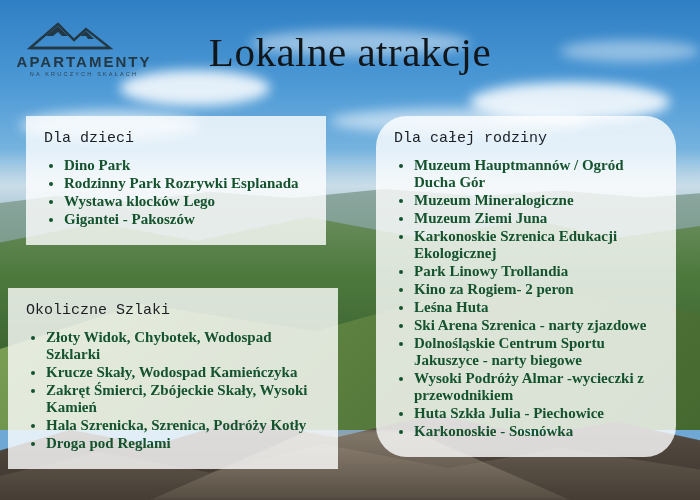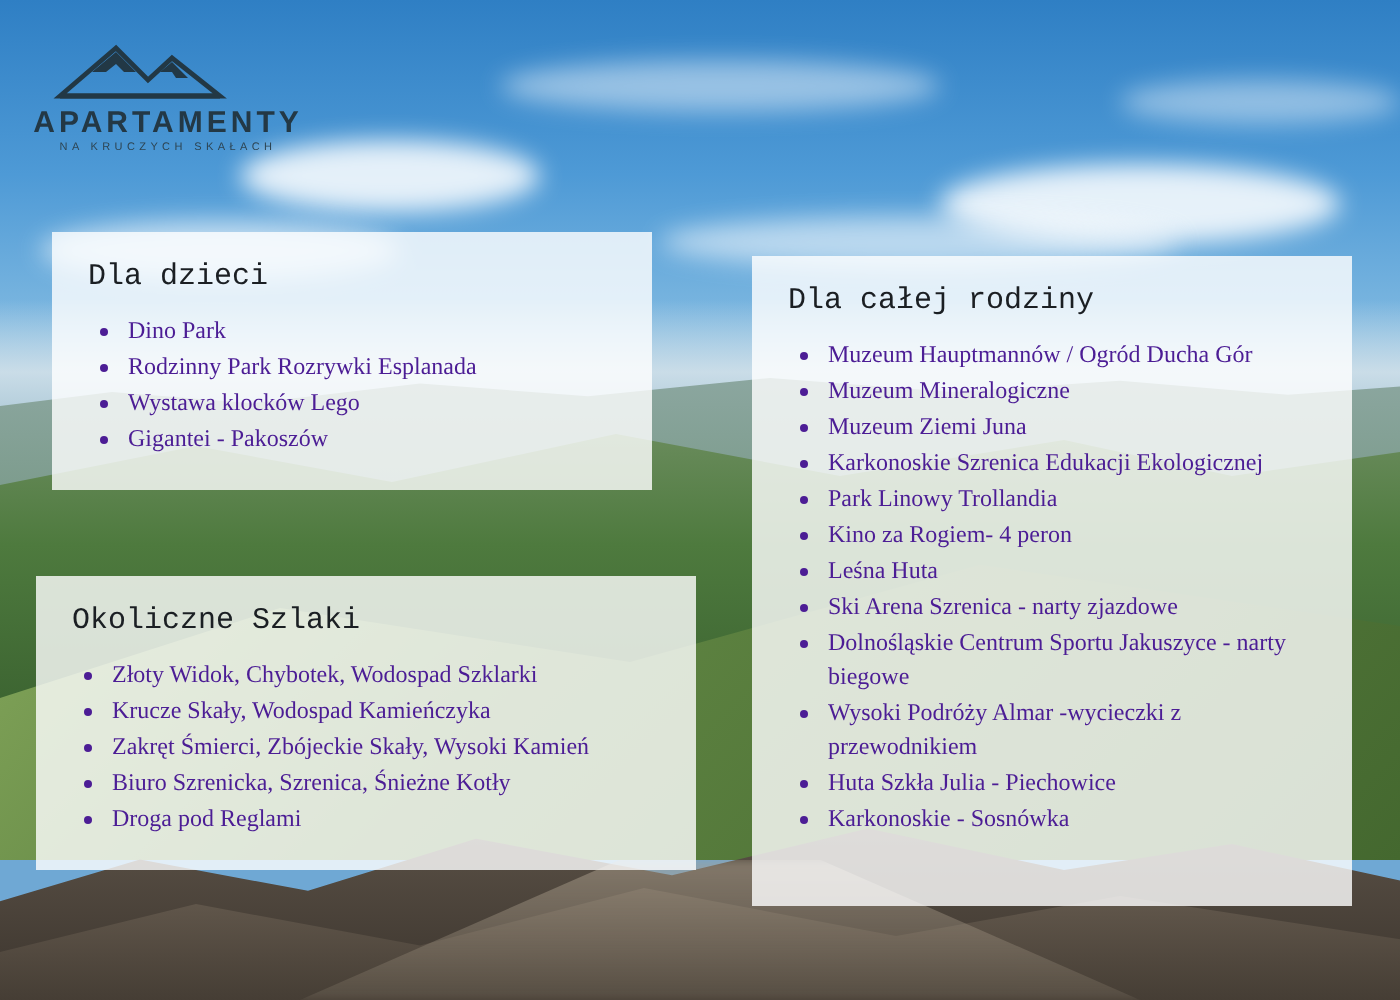--- a/index.html
+++ b/index.html
@@ -143,28 +143,29 @@
     font-weight: normal;
     color: #1b1f23;
   }
   .panel ul {
     margin: 0;
     padding-left: 20px;
     list-style: disc;
   }
   .panel li {
     font-family: "Liberation Serif", serif;
-    font-size: 12px;
+    font-size: 15px;
     line-height: 17px;
-    color: #4c1d95;
+    color: #14532d;
     margin-bottom: 1px;
+    font-weight: bold;
   }
   #panel-kids   { left: 26px;  top: 116px; width: 300px; }
-  #panel-trails { left: 18px;  top: 288px; width: 330px; }
-  #panel-family { left: 376px; top: 128px; width: 300px; min-height: 325px; }
+  #panel-trails { left: 8px;  top: 288px; width: 330px; }
+  #panel-family { left: 376px; top: 116px; width: 300px; min-height: 325px; border-radius: 31px; }
 </style>
 </head>
 <body>
 
 <div class="poster">
 
   <div class="bg-sky"></div>
   <div class="cloud c1"></div>
   <div class="cloud c2"></div>
   <div class="cloud c3"></div>
@@ -183,51 +184,52 @@
     <svg class="logo-mark" width="120" height="34" viewBox="0 0 120 34">
       <path d="M6 30 L34 6 L50 22 L62 11 L86 30 Z" fill="none" stroke="#223845" stroke-width="2.4"></path>
       <path d="M22 18 L34 8 L44 18 L38 18 L34 14 L29 18 Z" fill="#223845"></path>
       <path d="M56 18 L62 13 L70 21 L64 21 L62 18 Z" fill="#223845"></path>
       <path d="M6 30 L86 30" stroke="#223845" stroke-width="2.4" fill="none"></path>
     </svg>
     <div class="logo-name">APARTAMENTY</div>
     <div class="logo-sub">NA KRUCZYCH SKAŁACH</div>
   </div>
 
+  <div class="title">Lokalne atrakcje</div>
 
   <div class="panel" id="panel-kids">
     <h2>Dla dzieci</h2>
     <ul>
       <li>Dino Park</li>
       <li>Rodzinny Park Rozrywki Esplanada</li>
       <li>Wystawa klocków Lego</li>
       <li>Gigantei - Pakoszów</li>
     </ul>
   </div>
 
   <div class="panel" id="panel-trails">
     <h2>Okoliczne Szlaki</h2>
     <ul>
       <li>Złoty Widok, Chybotek, Wodospad Szklarki</li>
       <li>Krucze Skały, Wodospad Kamieńczyka</li>
       <li>Zakręt Śmierci, Zbójeckie Skały, Wysoki Kamień</li>
-      <li>Biuro Szrenicka, Szrenica, Śnieżne Kotły</li>
+      <li>Hala Szrenicka, Szrenica, Podróży Kotły</li>
       <li>Droga pod Reglami</li>
     </ul>
   </div>
 
   <div class="panel" id="panel-family">
     <h2>Dla całej rodziny</h2>
     <ul>
       <li>Muzeum Hauptmannów / Ogród Ducha Gór</li>
       <li>Muzeum Mineralogiczne</li>
       <li>Muzeum Ziemi Juna</li>
       <li>Karkonoskie Szrenica Edukacji Ekologicznej</li>
       <li>Park Linowy Trollandia</li>
-      <li>Kino za Rogiem- 4 peron</li>
+      <li>Kino za Rogiem- 2 peron</li>
       <li>Leśna Huta</li>
       <li>Ski Arena Szrenica - narty zjazdowe</li>
       <li>Dolnośląskie Centrum Sportu Jakuszyce - narty biegowe</li>
       <li>Wysoki Podróży Almar -wycieczki z przewodnikiem</li>
       <li>Huta Szkła Julia - Piechowice</li>
       <li>Karkonoskie - Sosnówka</li>
     </ul>
   </div>
 
 </div>

